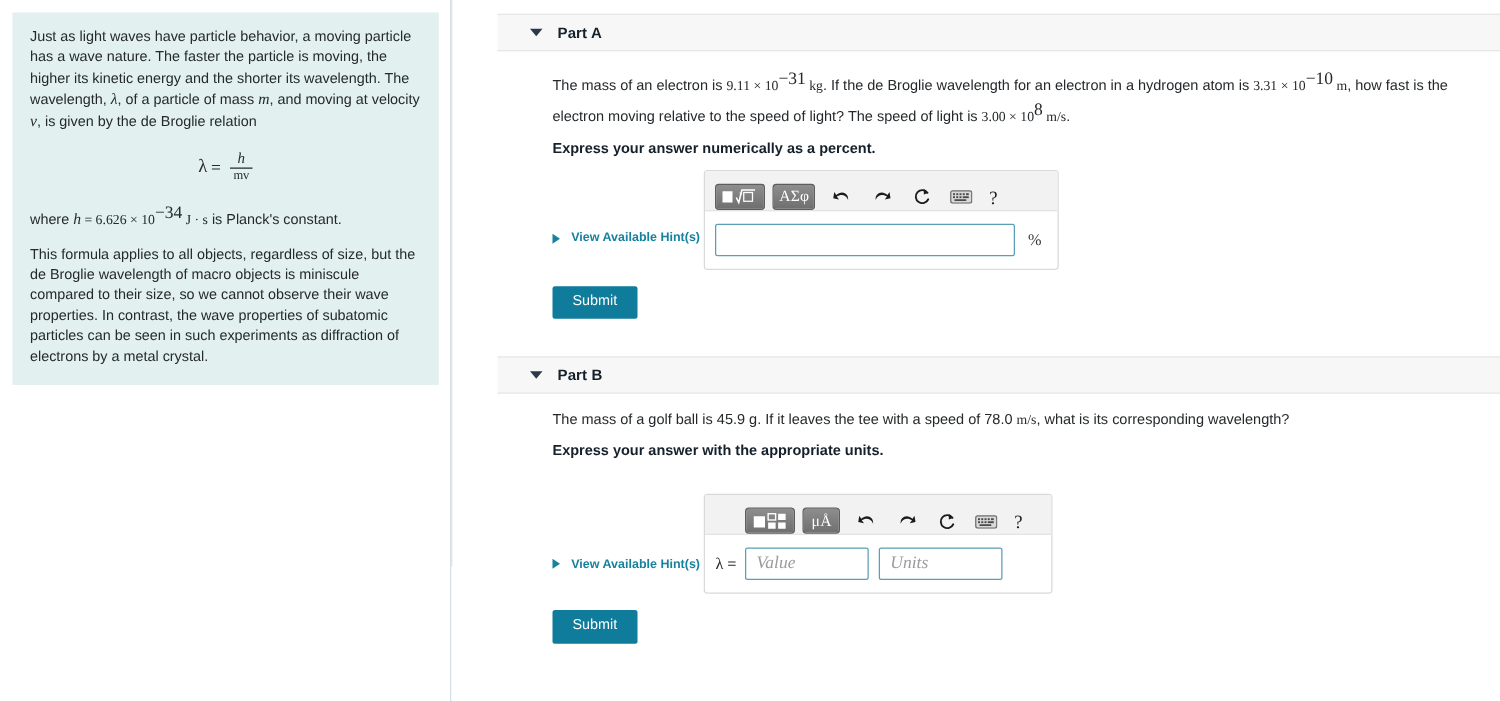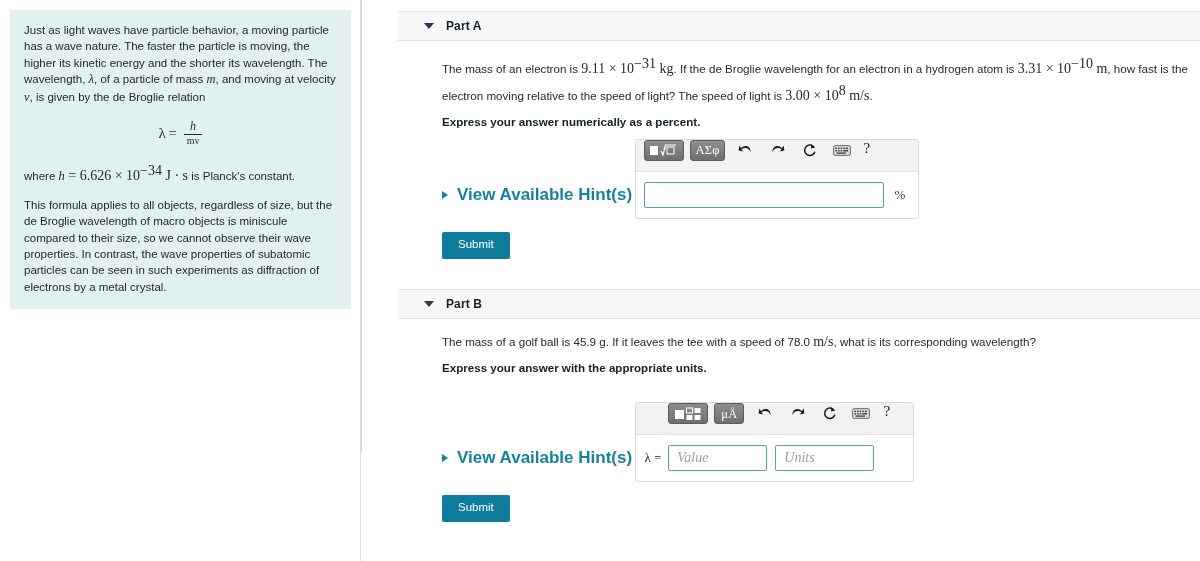--- a/index.html
+++ b/index.html
@@ -39,21 +39,21 @@
   }
   .intro-p {
     font-size: 11.5px;
     line-height: 1.43;
     color: #25292b;
     margin: 0 0 11px 0;
   }
   .intro-p:last-child { margin-bottom: 0; }
 
   .mathvar { font-family: "Liberation Serif", serif; font-style: italic; font-size: 12.5px; }
-  .mathup  { font-family: "Liberation Serif", serif; font-style: normal; font-size: 14px; }
+  .mathup  { font-family: "Liberation Serif", serif; font-style: normal; font-size: 11px; }
 
   .formula-block {
     text-align: center;
     margin: 14px 0 13px 0;
     font-family: "Liberation Serif", serif;
     font-size: 14px;
   }
   .frac {
     display: inline-block;
     vertical-align: middle;
@@ -143,21 +143,21 @@
     font-size: 11.6px;
     font-weight: bold;
     color: #15202b;
     margin: 0 0 11px 0;
   }
 
   .hint-link {
     display: inline-flex;
     align-items: center;
     color: #17819e;
-    font-size: 17px;
+    font-size: 10px;
     font-weight: bold;
     cursor: pointer;
     margin-bottom: 10px;
   }
   .caret-right {
     width: 0; height: 0;
     border-top: 4.5px solid transparent;
     border-bottom: 4.5px solid transparent;
     border-left: 6px solid #17819e;
     margin-right: 9px;
@@ -173,21 +173,21 @@
     padding: 0 0 10px 0;
   }
   .answer-box.partA { width: 284px; }
   .answer-box.partB { width: 279px; margin-top: 17px; }
 
   .mq-toolbar {
     background: #f2f2f2;
     border-bottom: 1px solid #e3e3e3;
     height: 32px;
     display: flex;
-    align-items: flex-start;
+    align-items: flex-end;
     padding: 0 8px;
     box-sizing: border-box;
   }
   .mq-toolbar.centered { justify-content: flex-start; padding-left: 32px; }
 
   .tb-btn {
     background: linear-gradient(#8e8e8e, #6f6f6f);
     border: 1px solid #5d5d5d;
     border-radius: 3px;
     height: 21px;

